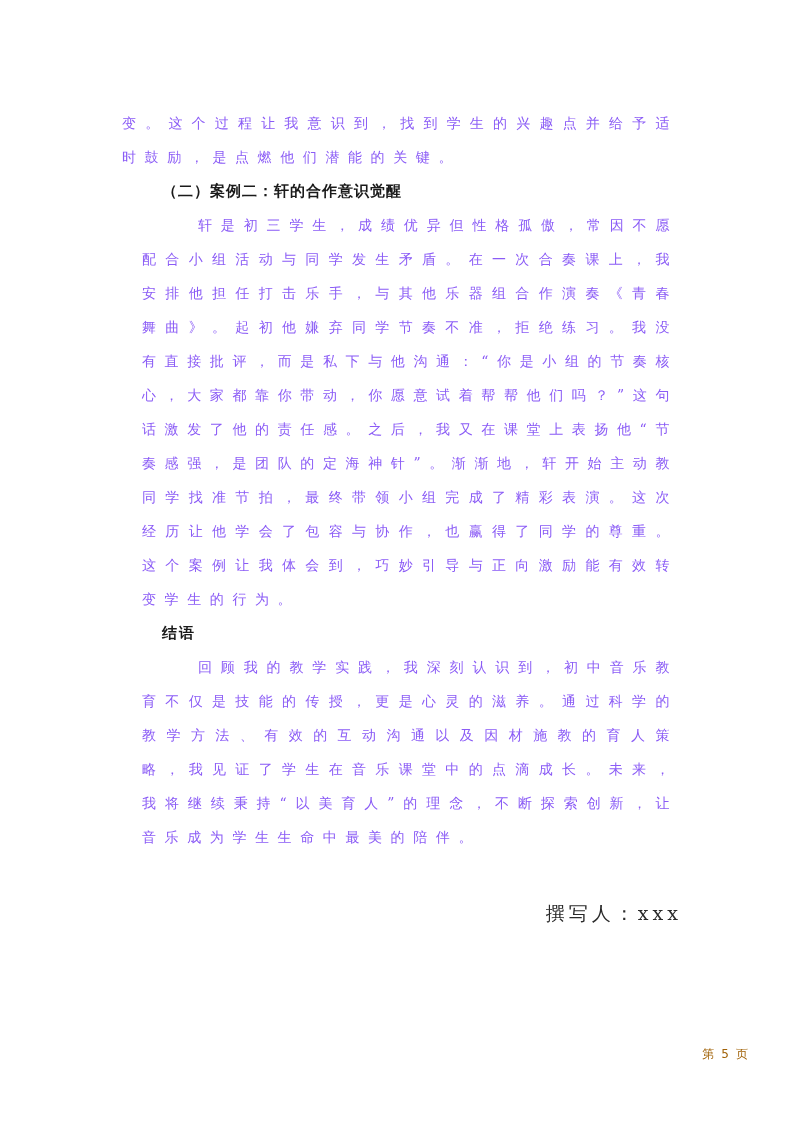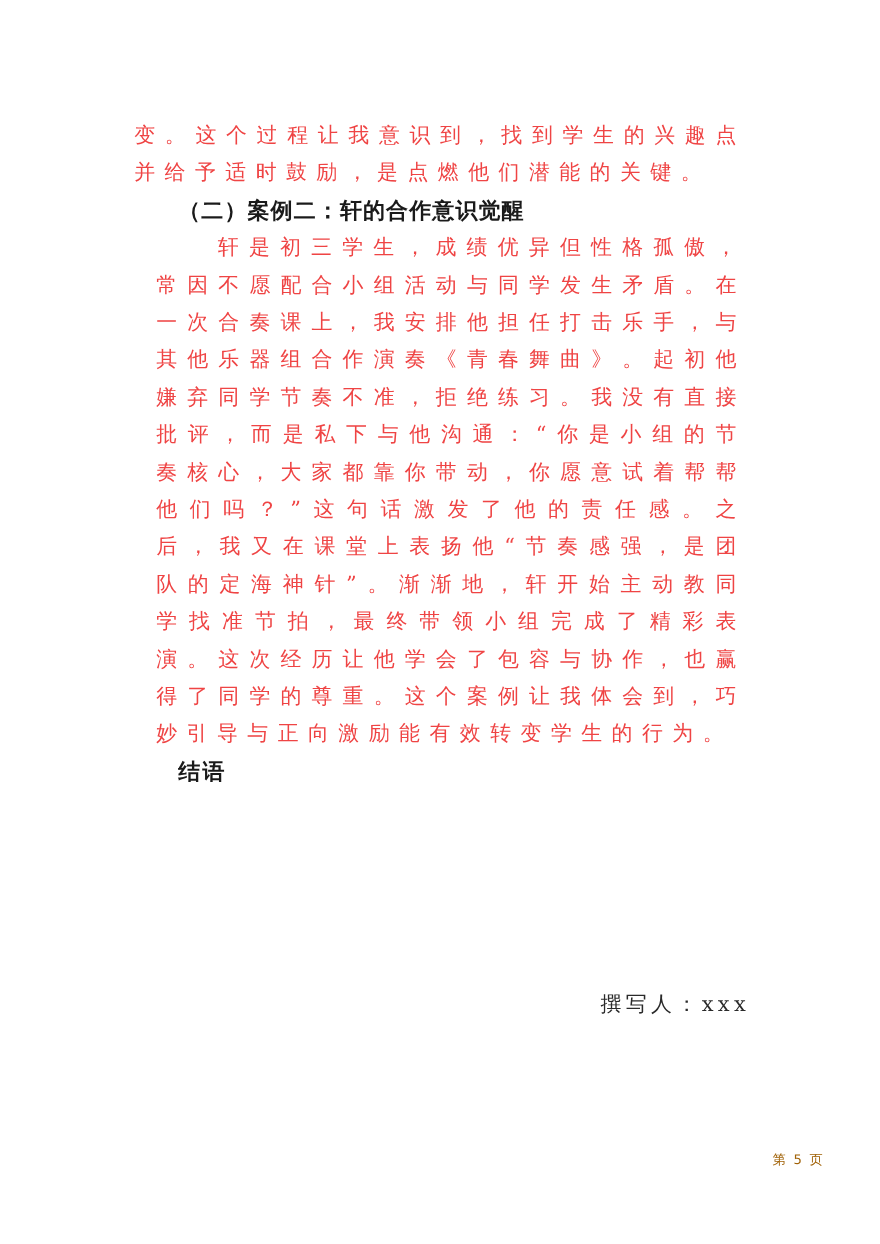--- a/index.html
+++ b/index.html
@@ -23,37 +23,37 @@
       background: #ffffff;
     }
     .content {
       position: absolute;
       left: 122px;
       top: 106px;
       width: 556px;
     }
     .para {
       margin: 0;
-      font-size: 19px;
+      font-size: 14px;
       line-height: 34px;
       letter-spacing: 8.6px;
       text-align: justify;
       text-align-last: left;
-      color: #ef4444;
+      color: #8b5cf6;
       word-break: break-all;
     }
     .para.indent {
       text-indent: 56px;
       margin-left: 20px;
     }
     .heading {
       margin: 0;
       font-family: "DejaVu Sans", "Liberation Sans", sans-serif;
       font-weight: bold;
-      font-size: 20px;
+      font-size: 15px;
       line-height: 34px;
       letter-spacing: 2px;
       color: #1a1a1a;
       padding-left: 40px;
     }
     .heading.section {
       padding-left: 40px;
       letter-spacing: 1px;
     }
     .signature {
@@ -92,20 +92,21 @@
   <div class="content">
 
     <p class="para">变。这个过程让我意识到，找到学生的兴趣点并给予适时鼓励，是点燃他们潜能的关键。</p>
 
     <h3 class="heading section">（二）案例二：轩的合作意识觉醒</h3>
 
     <p class="para indent">轩是初三学生，成绩优异但性格孤傲，常因不愿配合小组活动与同学发生矛盾。在一次合奏课上，我安排他担任打击乐手，与其他乐器组合作演奏《青春舞曲》。起初他嫌弃同学节奏不准，拒绝练习。我没有直接批评，而是私下与他沟通：“你是小组的节奏核心，大家都靠你带动，你愿意试着帮帮他们吗？”这句话激发了他的责任感。之后，我又在课堂上表扬他“节奏感强，是团队的定海神针”。渐渐地，轩开始主动教同学找准节拍，最终带领小组完成了精彩表演。这次经历让他学会了包容与协作，也赢得了同学的尊重。这个案例让我体会到，巧妙引导与正向激励能有效转变学生的行为。</p>
 
     <h3 class="heading">结语</h3>
 
+    <p class="para indent">回顾我的教学实践，我深刻认识到，初中音乐教育不仅是技能的传授，更是心灵的滋养。通过科学的教学方法、有效的互动沟通以及因材施教的育人策略，我见证了学生在音乐课堂中的点滴成长。未来，我将继续秉持“以美育人”的理念，不断探索创新，让音乐成为学生生命中最美的陪伴。</p>
 
   </div>
 
   <div class="signature">
     <div class="author-line">撰写人：xxx</div>
   </div>
 
   <div class="footer">
     <span>第</span><span>5</span><span>页</span>
   </div>

